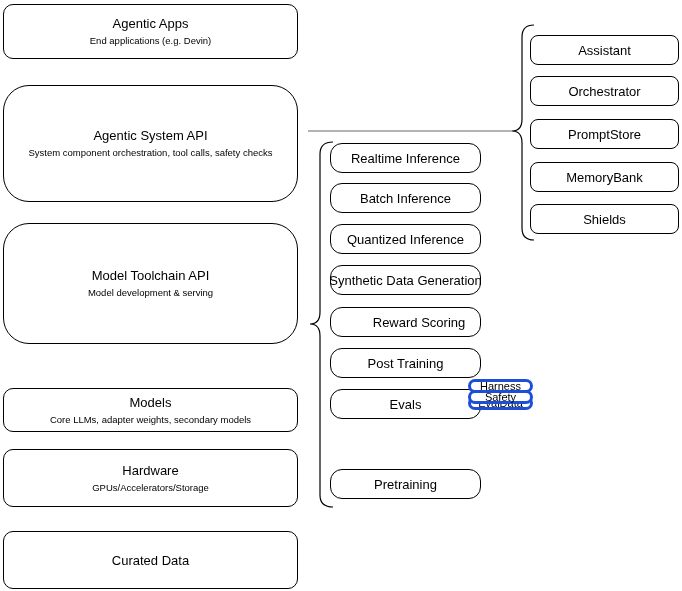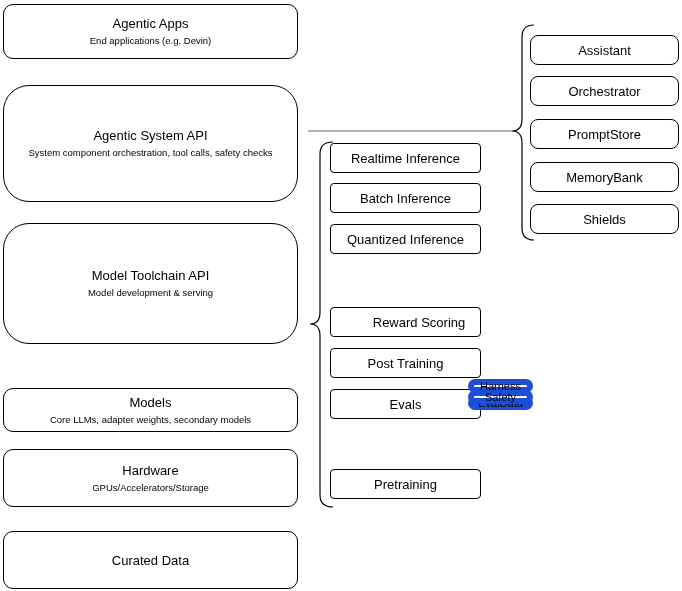--- a/index.html
+++ b/index.html
@@ -45,21 +45,21 @@
   .r10 { border-radius: 10px; }
   .r26 { border-radius: 26px; }
   
   .mbox {
     position: absolute;
     left: 330px;
     width: 151px;
     height: 30px;
     box-sizing: border-box;
     border: 1px solid #000000;
-    border-radius: 4px;
+    border-radius: 12px;
     background: #ffffff;
     display: flex;
     align-items: center;
     justify-content: center;
     font-size: 13px;
     white-space: nowrap;
     z-index: 2;
   }
   
   .rbox {
@@ -78,21 +78,21 @@
     white-space: nowrap;
     z-index: 2;
   }
   
   .pill {
     position: absolute;
     left: 468px;
     width: 65px;
     height: 14px;
     box-sizing: border-box;
-    border: 6px solid #1d4ed8;
+    border: 3px solid #1d4ed8;
     border-radius: 8px;
     background: #ffffff;
     display: flex;
     align-items: center;
     justify-content: center;
     font-size: 11px;
     line-height: 12px;
     white-space: nowrap;
     z-index: 3;
   }
@@ -142,20 +142,21 @@
     <div class="subtitle">GPUs/Accelerators/Storage</div>
   </div>
 
   <div class="lbox r10" style="top:531px; height:58px;">
     <div class="title">Curated Data</div>
   </div>
 
   <div class="mbox" style="top:143px;">Realtime Inference</div>
   <div class="mbox" style="top:183px;">Batch Inference</div>
   <div class="mbox" style="top:224px;">Quantized Inference</div>
+  <div class="mbox" style="top:265px;">Synthetic Data Generation</div>
   <div class="mbox" style="top:307px;padding-left:27px;">Reward Scoring</div>
   <div class="mbox" style="top:348px;">Post Training</div>
   <div class="mbox" style="top:389px;">Evals</div>
   <div class="mbox" style="top:469px;">Pretraining</div>
 
   <div class="pill" style="top:379px;">Harness</div>
   <div class="pill" style="top:396px;">EvalData</div>
   <div class="pill" style="top:390px;">Safety</div>
 
   <div class="rbox" style="top:35px;">Assistant</div>

